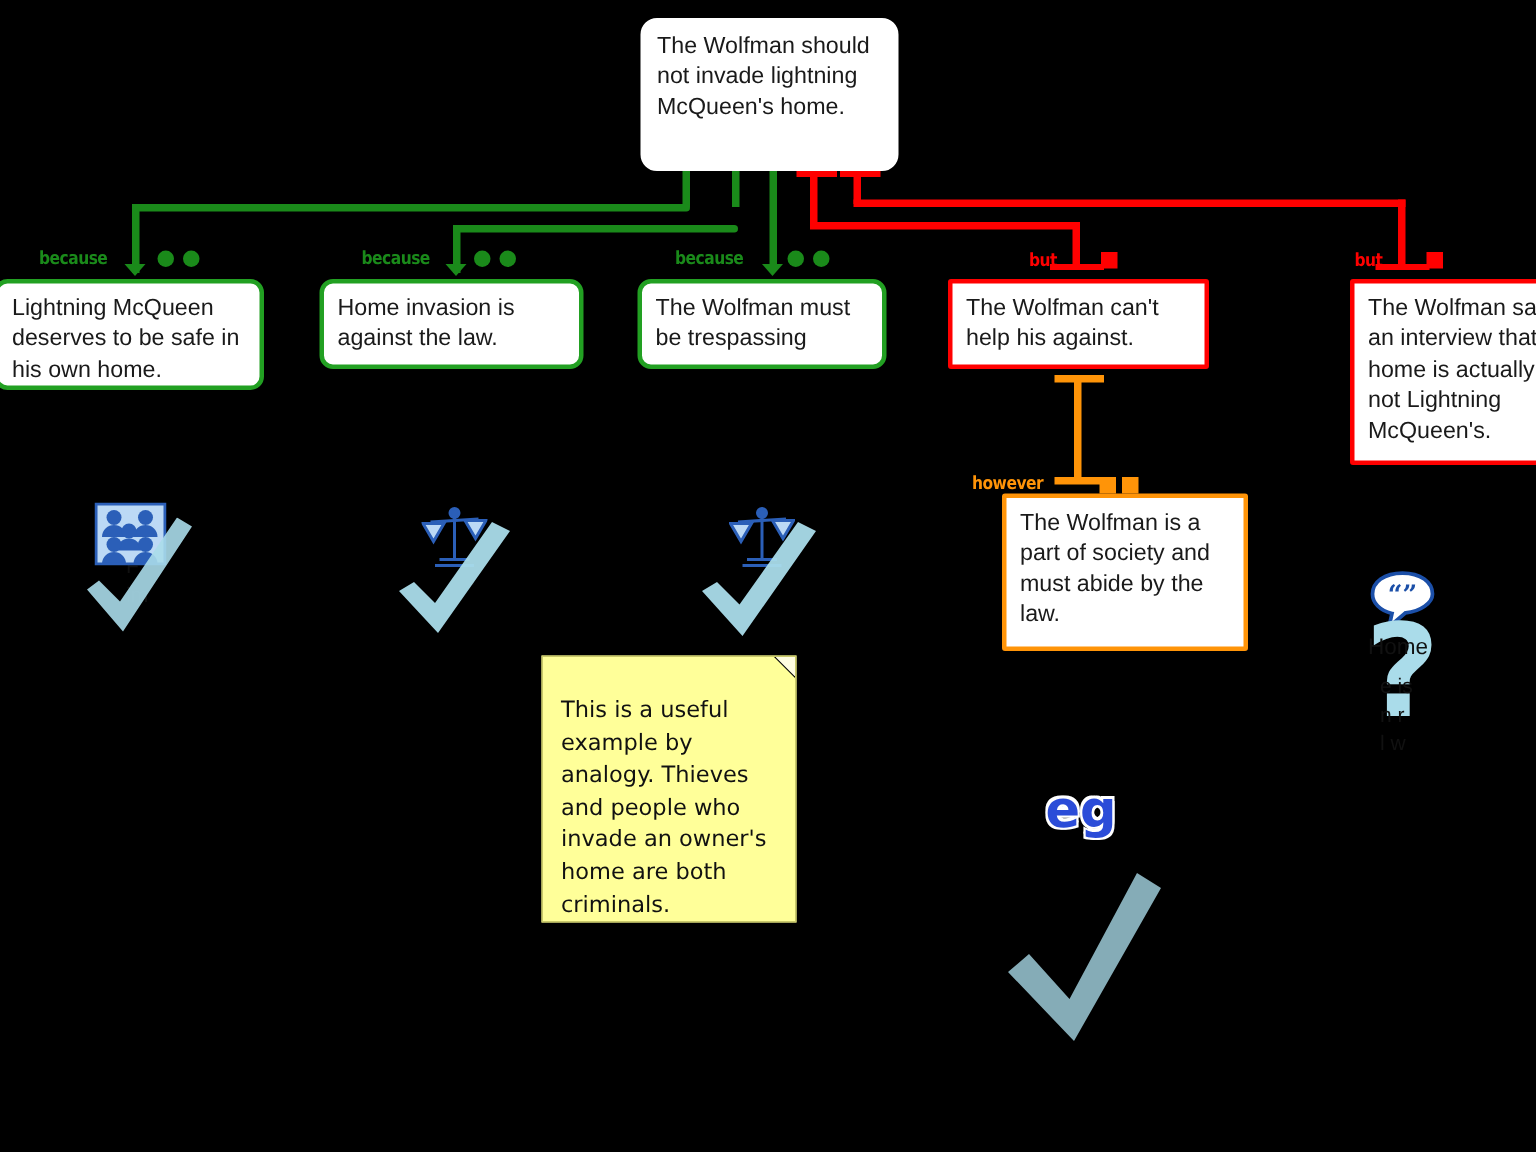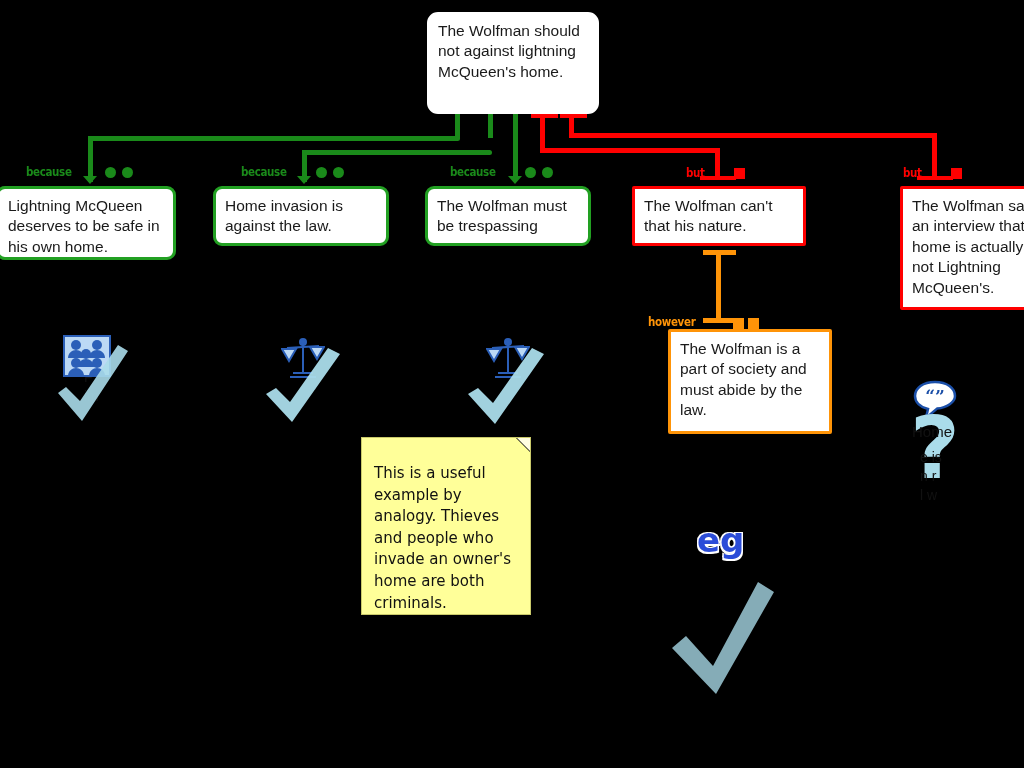--- a/index.html
+++ b/index.html
@@ -120,37 +120,37 @@
   <div class="sq" style="left:951px;top:168px;"></div>
 
   <div class="ln o" style="left:703px;top:250px;width:33px;height:5px;"></div>
   <div class="ln o" style="left:716px;top:252px;width:5px;height:68px;"></div>
   <div class="ln o" style="left:703px;top:318px;width:33px;height:5px;"></div>
   <div class="conlabel o" style="left:648px;top:315px;">however</div>
   <div class="sqo" style="left:733px;top:318px;"></div>
   <div class="sqo" style="left:748px;top:318px;"></div>
 
   <div class="box white" style="left:427px;top:12px;width:172px;height:102px;">
-    <span>The Wolfman should not against lightning McQueen's home.</span>
+    <span>The Wolfman should not invade lightning McQueen's home.</span>
   </div>
 
   <div class="box green" style="left:-4px;top:186px;width:180px;height:74px;">
     <span>Lightning McQueen deserves to be safe in his own home.</span>
   </div>
 
   <div class="box green" style="left:213px;top:186px;width:176px;height:60px;">
     <span>Home invasion is against the law.</span>
   </div>
 
   <div class="box green" style="left:425px;top:186px;width:166px;height:60px;">
     <span>The Wolfman must be trespassing</span>
   </div>
 
   <div class="box red" style="left:632px;top:186px;width:174px;height:60px;">
-    <span>The Wolfman can't that his nature.</span>
+    <span>The Wolfman can't help his against.</span>
   </div>
 
   <div class="box red" style="left:900px;top:186px;width:172px;height:124px;">
     <span>The Wolfman said in an interview that the home is actually his, not Lightning McQueen's.</span>
   </div>
 
   <div class="box orange" style="left:668px;top:329px;width:164px;height:105px;">
     <span>The Wolfman is a part of society and must abide by the law.</span>
   </div>
 

